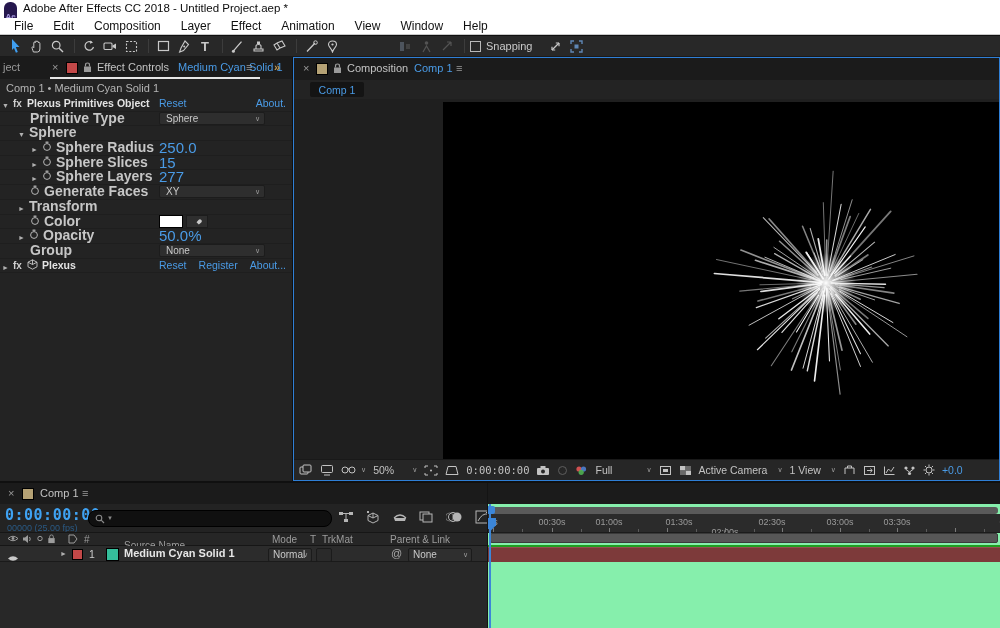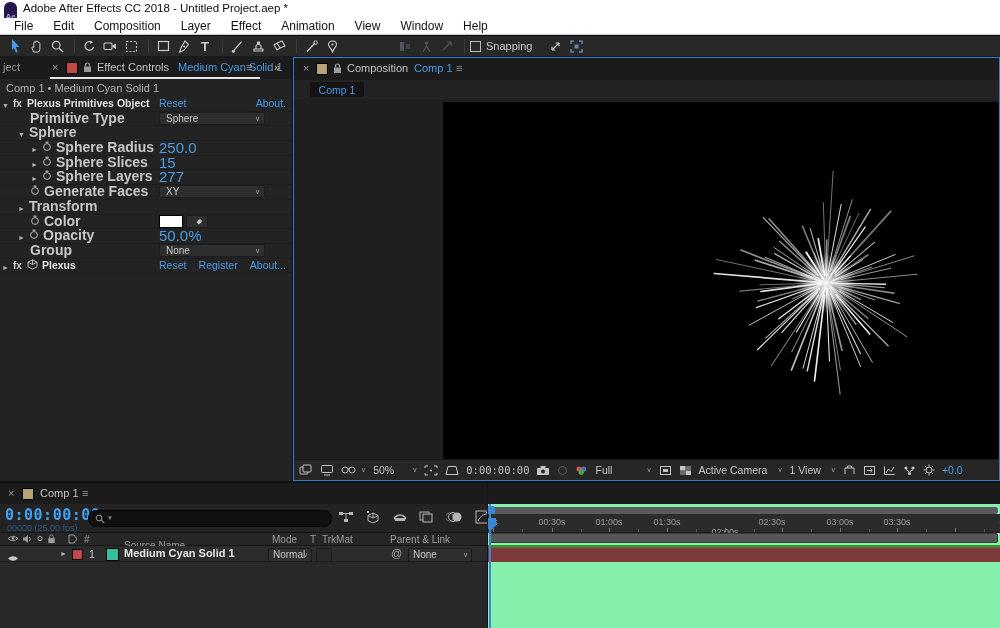--- a/index.html
+++ b/index.html
@@ -687,21 +687,21 @@
       <div class="abs tl-ruler" id="tl-ruler">
           <span class="tick-label" style="left: 5px;">0s</span>
           <span class="tick-mark" style="left: 5px;"></span>
           <span class="tick-mark minor" style="left: 34px;"></span>
           <span class="tick-label" style="left: 64px;">00:30s</span>
           <span class="tick-mark" style="left: 64px;"></span>
           <span class="tick-mark minor" style="left: 93px;"></span>
           <span class="tick-label" style="left: 121px;">01:00s</span>
           <span class="tick-mark" style="left: 121px;"></span>
           <span class="tick-mark minor" style="left: 150px;"></span>
-          <span class="tick-label" style="left: 179px;">01:30s</span>
+          <span class="tick-label" style="left: 191px;">01:30s</span>
           <span class="tick-mark" style="left: 179px;"></span>
           <span class="tick-mark minor" style="left: 208px;"></span>
           <span class="tick-label" style="left: 237px; margin-top: 10px;">02:00s</span>
           <span class="tick-mark" style="left: 237px;"></span>
           <span class="tick-mark minor" style="left: 266px;"></span>
           <span class="tick-label" style="left: 284px;">02:30s</span>
           <span class="tick-mark" style="left: 294px;"></span>
           <span class="tick-mark minor" style="left: 323px;"></span>
           <span class="tick-label" style="left: 352px;">03:00s</span>
           <span class="tick-mark" style="left: 352px;"></span>

